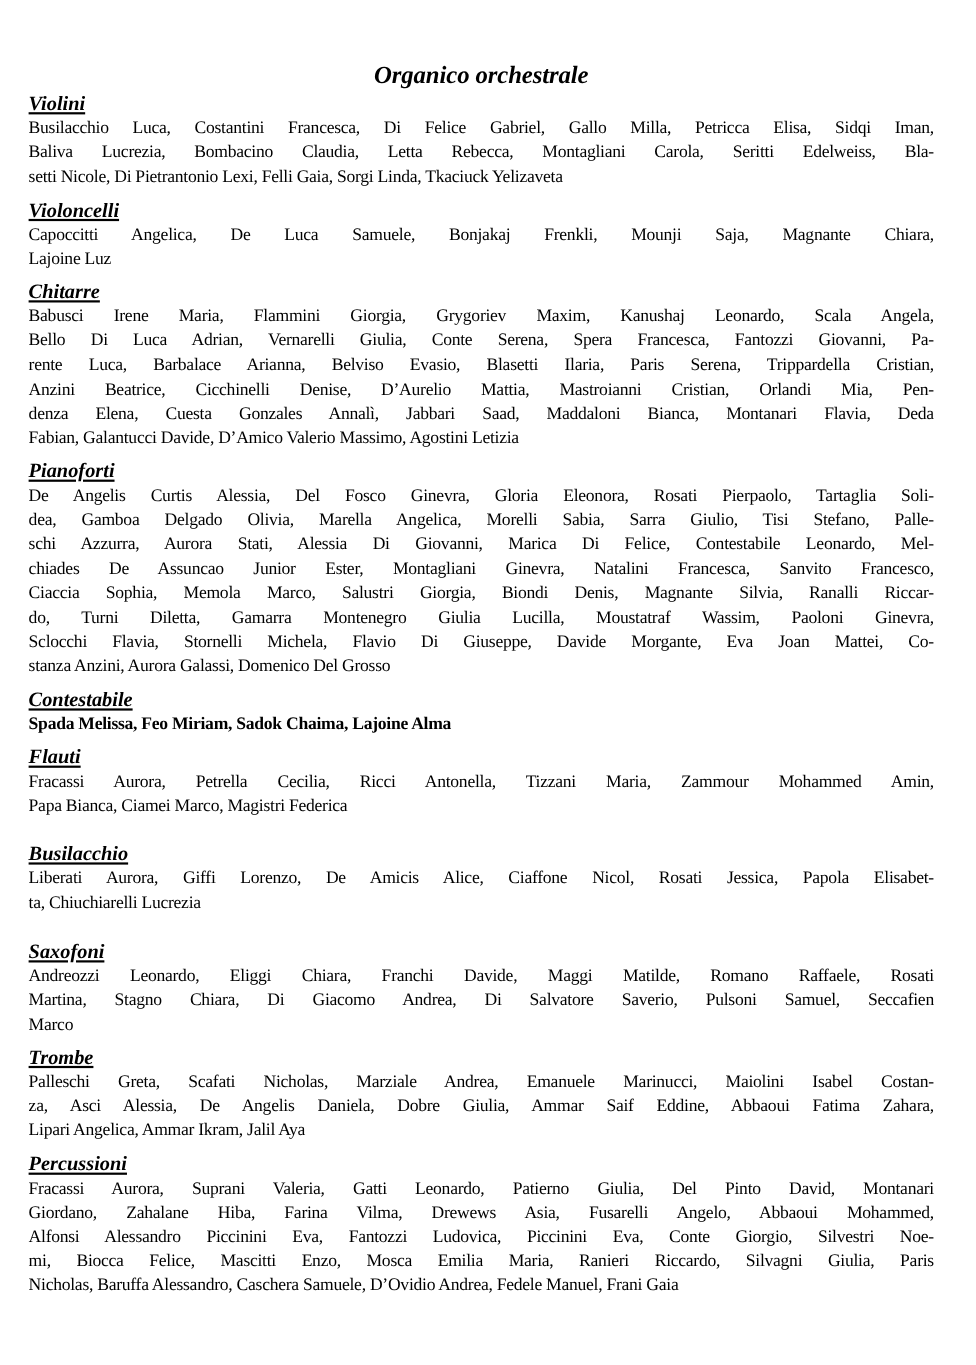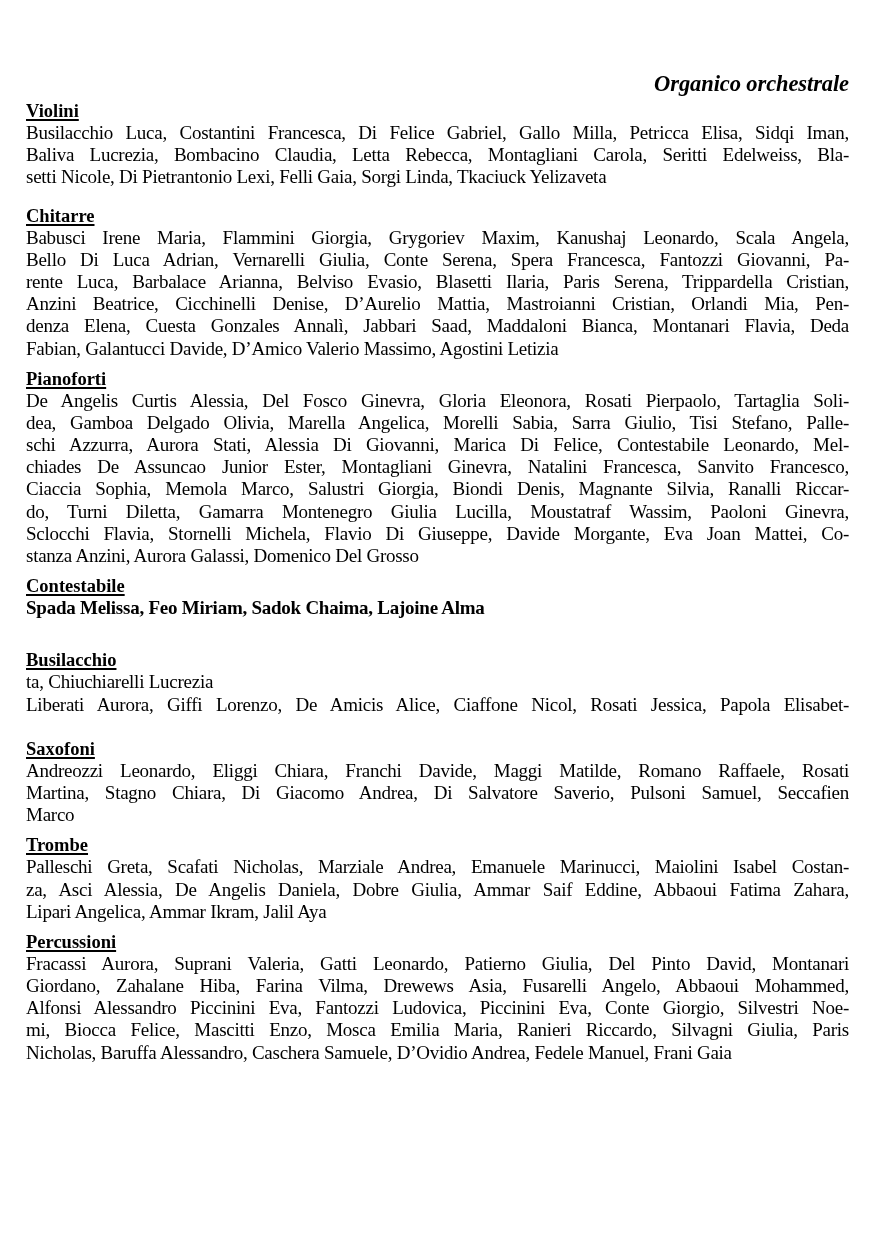--- a/index.html
+++ b/index.html
@@ -3,56 +3,58 @@
 <meta charset="utf-8">
 <style>
   html, body { margin: 0; padding: 0; background: #ffffff; }
   body {
     width: 887px; height: 1241px; overflow: hidden; position: relative;
     font-family: "Liberation Serif", "DejaVu Serif", serif;
     color: #000000;
   }
   .page { position: absolute; left: 26px; top: 54px; width: 823px; }
   .title {
-    text-align: right; font-style: italic; font-weight: bold;
-    font-size: 22.5px; line-height: 28px; margin: 16px 0 2px 0;
+    text-align: center; font-style: italic; font-weight: bold;
+    font-size: 22.5px; line-height: 28px; margin: 0 0 2px 0;
     letter-spacing: -0.1px;
   }
   .section { margin: 0; }
   .heading {
-    font-weight: bold; text-decoration: underline;
+    font-style: italic; font-weight: bold; text-decoration: underline;
     text-decoration-thickness: 2px; text-underline-offset: 2px;
     font-size: 18.5px; line-height: 22px; display: inline-block;
   }
   .line {
-    font-size: 19px; line-height: 22.2px; white-space: nowrap;
+    font-size: 16px; line-height: 22.2px; white-space: nowrap;
     text-align: justify; text-align-last: justify; height: 22.2px;
     letter-spacing: -0.25px;
   }
   .line.last { text-align-last: left; }
   .gap-s { height: 8px; }
   .gap-m { height: 22px; }
 </style>
 </head>
 <body>
 
 <div class="page">
   <div class="title">Organico orchestrale</div>
   <div id="sections">
       <div class="section"><div class="heading">Violini</div><div class="line" style="white-space: normal; width: 823px; overflow: hidden;">Busilacchio Luca, Costantini Francesca, Di Felice Gabriel, Gallo Milla, Petricca Elisa, Sidqi Iman,</div><div class="line" style="white-space: normal; width: 823px; overflow: hidden;">Baliva Lucrezia, Bombacino Claudia, Letta Rebecca, Montagliani Carola, Seritti Edelweiss, Bla-</div><div class="line last" style="white-space: normal; width: 823px; overflow: hidden;">setti Nicole, Di Pietrantonio Lexi, Felli Gaia, Sorgi Linda, Tkaciuck Yelizaveta</div></div>
       <div class="gap-s"></div>
+      <div class="section"><div class="heading">Violoncelli</div><div class="line" style="white-space: normal; width: 823px; overflow: hidden;">Capoccitti Angelica, De Luca Samuele, Bonjakaj Frenkli, Mounji Saja, Magnante Chiara,</div><div class="line last" style="white-space: normal; width: 823px; overflow: hidden;">Lajoine Luz</div></div>
       <div class="gap-s"></div>
       <div class="section"><div class="heading">Chitarre</div><div class="line" style="white-space: normal; width: 823px; overflow: hidden;">Babusci Irene Maria, Flammini Giorgia, Grygoriev Maxim, Kanushaj Leonardo, Scala Angela,</div><div class="line" style="white-space: normal; width: 823px; overflow: hidden;">Bello Di Luca Adrian, Vernarelli Giulia, Conte Serena, Spera Francesca,  Fantozzi Giovanni, Pa-</div><div class="line" style="white-space: normal; width: 823px; overflow: hidden;">rente Luca, Barbalace Arianna, Belviso Evasio, Blasetti Ilaria, Paris Serena, Trippardella Cristian,</div><div class="line" style="white-space: normal; width: 823px; overflow: hidden;">Anzini Beatrice, Cicchinelli Denise, D’Aurelio Mattia, Mastroianni Cristian, Orlandi Mia, Pen-</div><div class="line" style="white-space: normal; width: 823px; overflow: hidden;">denza Elena,  Cuesta Gonzales Annalì, Jabbari Saad, Maddaloni Bianca, Montanari Flavia, Deda</div><div class="line last" style="white-space: normal; width: 823px; overflow: hidden;">Fabian, Galantucci Davide, D’Amico Valerio Massimo, Agostini Letizia</div></div>
       <div class="gap-s"></div>
       <div class="section"><div class="heading">Pianoforti</div><div class="line" style="white-space: normal; width: 823px; overflow: hidden;">De Angelis Curtis Alessia, Del Fosco Ginevra, Gloria Eleonora, Rosati Pierpaolo, Tartaglia Soli-</div><div class="line" style="white-space: normal; width: 823px; overflow: hidden;">dea, Gamboa Delgado Olivia, Marella Angelica, Morelli Sabia, Sarra Giulio, Tisi Stefano, Palle-</div><div class="line" style="white-space: normal; width: 823px; overflow: hidden;">schi Azzurra, Aurora Stati, Alessia Di Giovanni, Marica Di Felice, Contestabile Leonardo, Mel-</div><div class="line" style="white-space: normal; width: 823px; overflow: hidden;">chiades De Assuncao Junior Ester, Montagliani Ginevra, Natalini Francesca, Sanvito Francesco,</div><div class="line" style="white-space: normal; width: 823px; overflow: hidden;">Ciaccia Sophia, Memola Marco, Salustri Giorgia, Biondi Denis, Magnante Silvia, Ranalli Riccar-</div><div class="line" style="white-space: normal; width: 823px; overflow: hidden;">do, Turni Diletta,  Gamarra Montenegro Giulia Lucilla, Moustatraf Wassim, Paoloni Ginevra,</div><div class="line" style="white-space: normal; width: 823px; overflow: hidden;">Sclocchi Flavia, Stornelli Michela, Flavio Di Giuseppe, Davide Morgante, Eva Joan Mattei, Co-</div><div class="line last" style="white-space: normal; width: 823px; overflow: hidden;">stanza Anzini, Aurora Galassi, Domenico Del Grosso</div></div>
       <div class="gap-s"></div>
       <div class="section"><div class="heading">Contestabile</div><div class="line last" style="white-space: normal; width: 823px; overflow: hidden; font-weight: bold;">Spada Melissa, Feo Miriam, Sadok Chaima, Lajoine Alma</div></div>
       <div class="gap-s"></div>
+      <div class="section"><div class="heading">Flauti</div><div class="line" style="white-space: normal; width: 823px; overflow: hidden;">Fracassi Aurora, Petrella Cecilia, Ricci Antonella, Tizzani Maria, Zammour Mohammed Amin,</div><div class="line last" style="white-space: normal; width: 823px; overflow: hidden;">Papa Bianca, Ciamei Marco, Magistri Federica</div></div>
       <div class="gap-m"></div>
-      <div class="section"><div class="heading">Busilacchio</div><div class="line last" style="white-space: normal; width: 823px; overflow: hidden;">ta, Chiuchiarelli Lucrezia</div><div class="line" style="white-space: normal; width: 823px; overflow: hidden;">Liberati Aurora, Giffi Lorenzo, De Amicis Alice, Ciaffone Nicol, Rosati Jessica, Papola Elisabet-</div></div>
+      <div class="section"><div class="heading">Busilacchio</div><div class="line" style="white-space: normal; width: 823px; overflow: hidden;">Liberati Aurora, Giffi Lorenzo, De Amicis Alice, Ciaffone Nicol, Rosati Jessica, Papola Elisabet-</div><div class="line last" style="white-space: normal; width: 823px; overflow: hidden;">ta, Chiuchiarelli Lucrezia</div></div>
       <div class="gap-m"></div>
       <div class="section"><div class="heading">Saxofoni</div><div class="line" style="white-space: normal; width: 823px; overflow: hidden;">Andreozzi Leonardo, Eliggi Chiara, Franchi Davide, Maggi Matilde, Romano Raffaele, Rosati</div><div class="line" style="white-space: normal; width: 823px; overflow: hidden;">Martina, Stagno Chiara, Di Giacomo Andrea, Di Salvatore Saverio, Pulsoni Samuel, Seccafien</div><div class="line last" style="white-space: normal; width: 823px; overflow: hidden;">Marco</div></div>
       <div class="gap-s"></div>
       <div class="section"><div class="heading">Trombe</div><div class="line" style="white-space: normal; width: 823px; overflow: hidden;">Palleschi Greta, Scafati Nicholas, Marziale Andrea, Emanuele Marinucci, Maiolini Isabel Costan-</div><div class="line" style="white-space: normal; width: 823px; overflow: hidden;">za, Asci Alessia, De Angelis Daniela, Dobre Giulia, Ammar Saif Eddine, Abbaoui Fatima Zahara,</div><div class="line last" style="white-space: normal; width: 823px; overflow: hidden;">Lipari Angelica, Ammar Ikram, Jalil Aya</div></div>
       <div class="gap-s"></div>
       <div class="section"><div class="heading">Percussioni</div><div class="line" style="white-space: normal; width: 823px; overflow: hidden;">Fracassi Aurora, Suprani Valeria, Gatti Leonardo, Patierno Giulia, Del Pinto David, Montanari</div><div class="line" style="white-space: normal; width: 823px; overflow: hidden;">Giordano, Zahalane Hiba, Farina Vilma, Drewews Asia, Fusarelli Angelo, Abbaoui Mohammed,</div><div class="line" style="white-space: normal; width: 823px; overflow: hidden;">Alfonsi Alessandro Piccinini Eva, Fantozzi Ludovica, Piccinini Eva, Conte Giorgio, Silvestri Noe-</div><div class="line" style="white-space: normal; width: 823px; overflow: hidden;">mi, Biocca Felice, Mascitti Enzo, Mosca Emilia Maria, Ranieri Riccardo, Silvagni Giulia, Paris</div><div class="line last" style="white-space: normal; width: 823px; overflow: hidden;">Nicholas, Baruffa Alessandro, Caschera Samuele, D’Ovidio Andrea, Fedele Manuel, Frani Gaia</div></div>
     </div>
 </div>
 
 </body></html>

